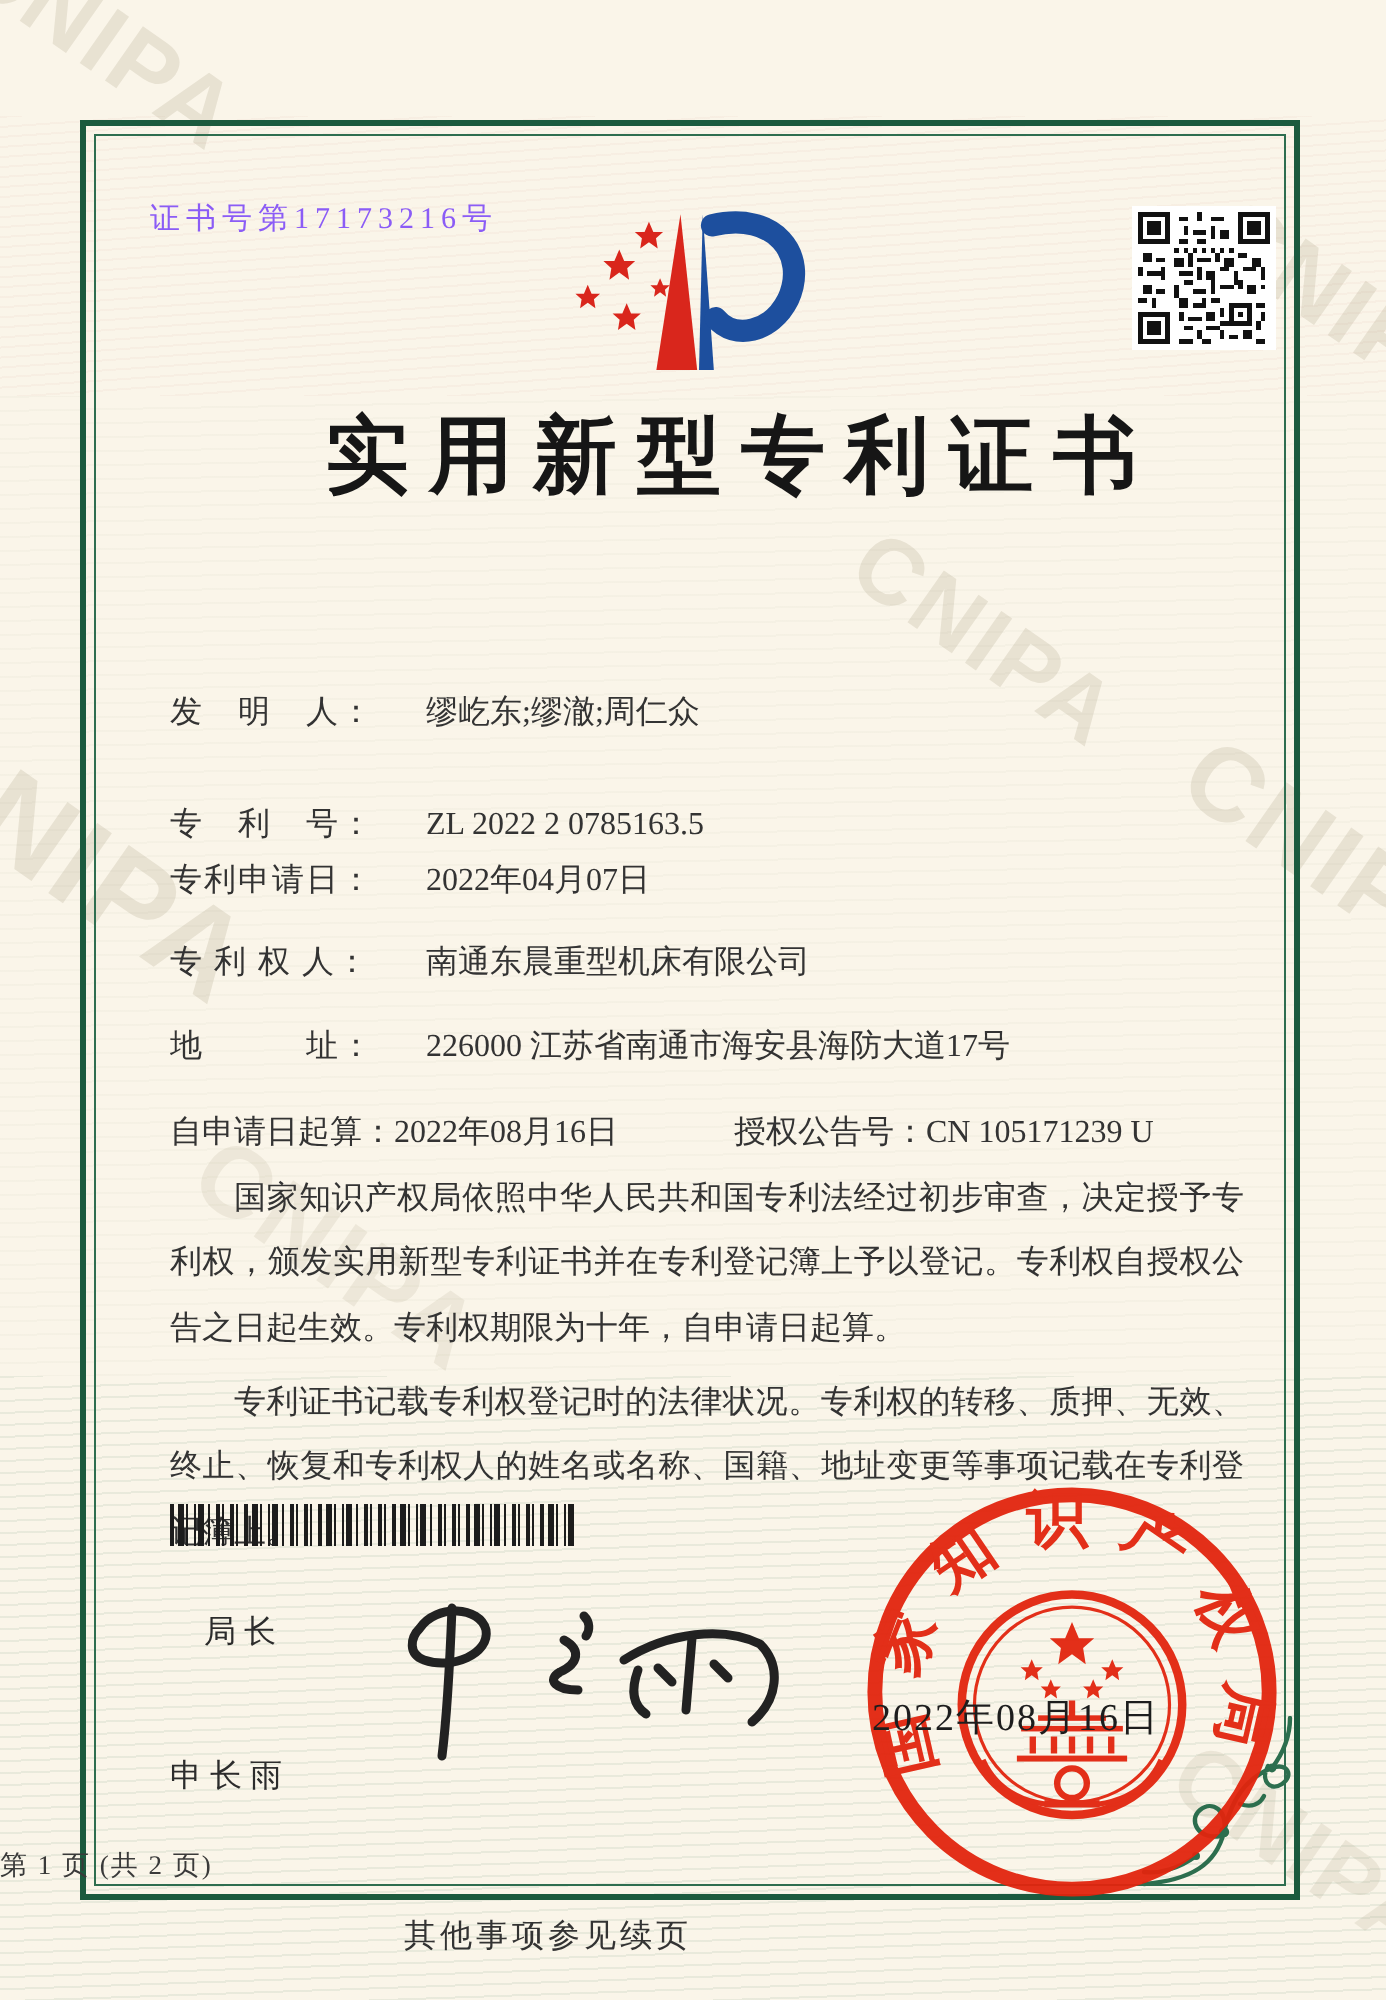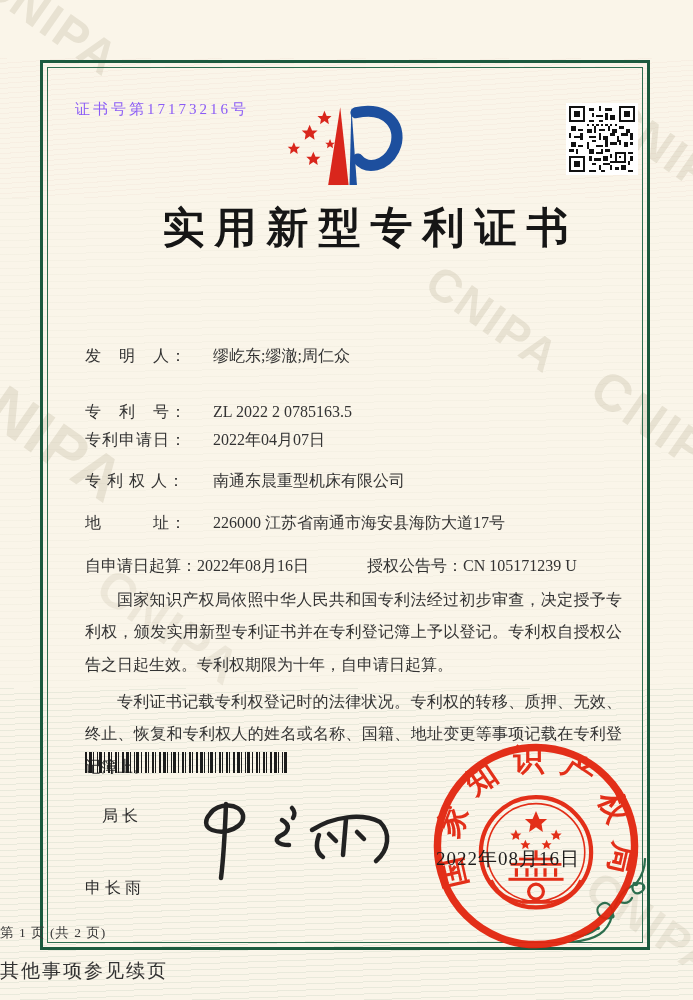--- a/index.html
+++ b/index.html
@@ -81,22 +81,22 @@
   .seal-date{
     position:absolute;left:436px;top:846px;width:200px;z-index:5;
     font-size:19px;letter-spacing:1px;color:#1d1d1d;white-space:nowrap;
   }
   .flourish{position:absolute;left:568px;top:858px;width:84px;height:92px;z-index:3;}
   .page-info{
     position:absolute;left:0;top:924px;width:611px;text-align:left;
     font-size:13.5px;letter-spacing:1px;color:#3a3a3a;z-index:3;
   }
   .cont-note{
-    position:absolute;left:0;top:958px;width:548px;text-align:left;
-    font-size:19px;letter-spacing:2px;color:#333;z-index:3;
+    position:absolute;left:0;top:958px;width:548px;text-align:center;
+    font-size:16px;letter-spacing:2px;color:#333;z-index:3;
   }
 </style>
 </head>
 <body>
 
 <div class="page">
 
   <div class="waves-top"></div>
   <div class="waves-mid"></div>
   <div class="waves-bottom"></div>

